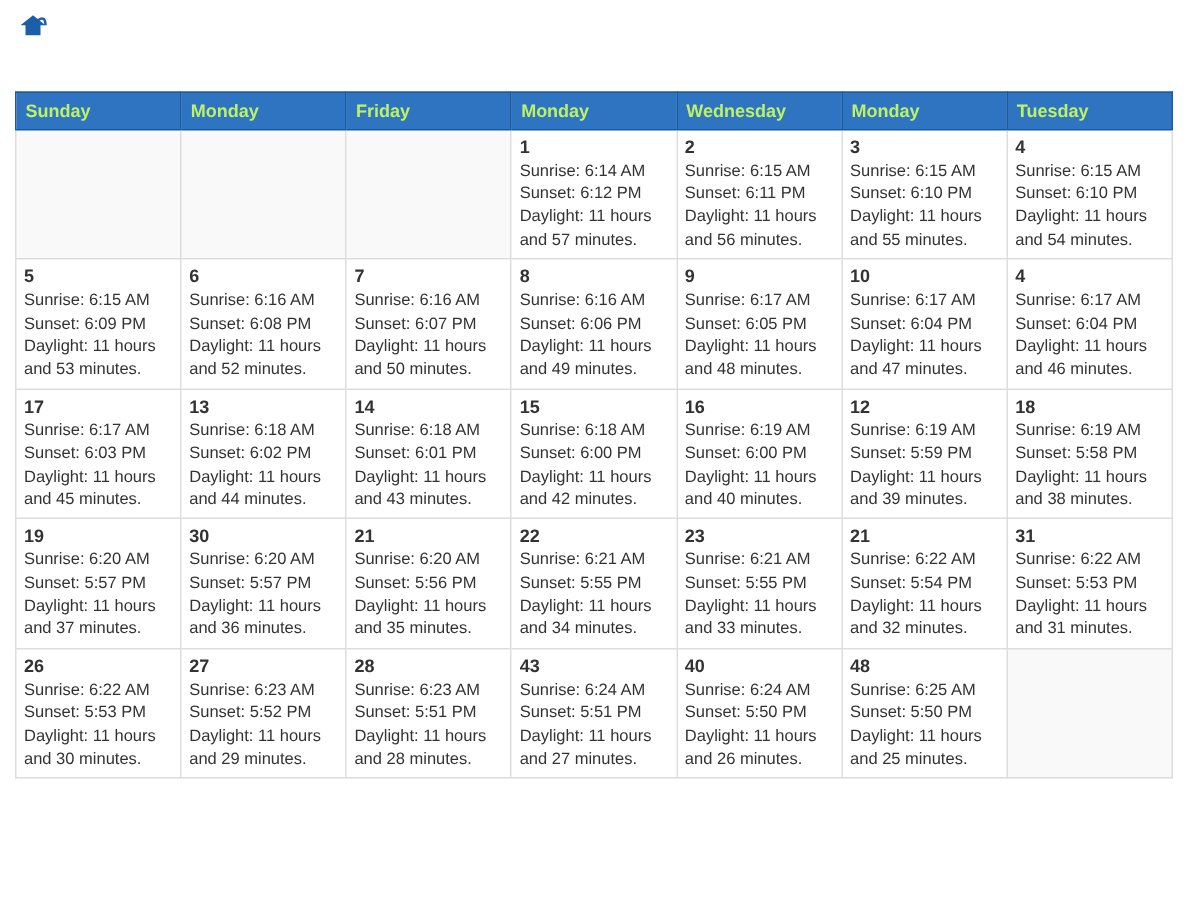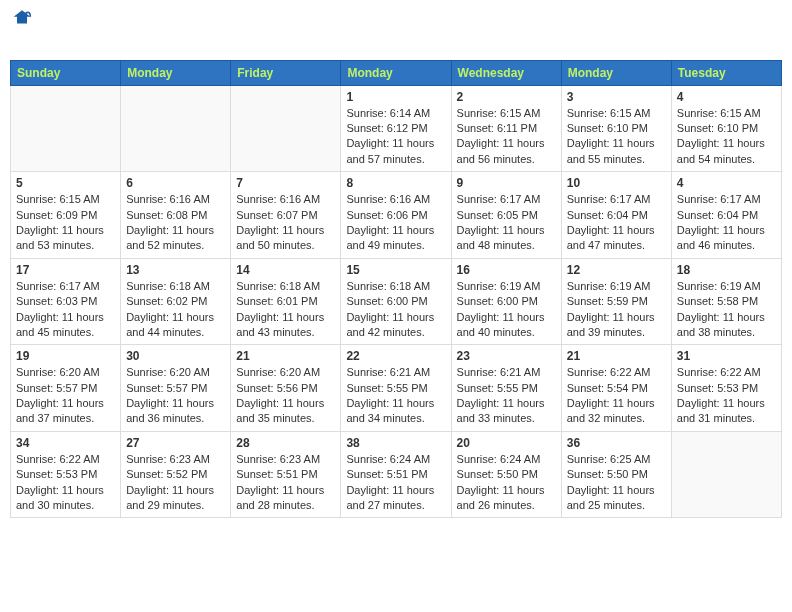--- a/index.html
+++ b/index.html
@@ -230,40 +230,40 @@
             <div class="day-num">21</div>
             <div class="cell-info">Sunrise: 6:22 AM<br>Sunset: 5:54 PM<br>Daylight: 11 hours and 32 minutes.</div>
           </td>
           <td>
             <div class="day-num">31</div>
             <div class="cell-info">Sunrise: 6:22 AM<br>Sunset: 5:53 PM<br>Daylight: 11 hours and 31 minutes.</div>
           </td>
         </tr>
         <tr>
           <td>
-            <div class="day-num">34</div>
+            <div class="day-num">26</div>
             <div class="cell-info">Sunrise: 6:22 AM<br>Sunset: 5:53 PM<br>Daylight: 11 hours and 30 minutes.</div>
           </td>
           <td>
             <div class="day-num">27</div>
             <div class="cell-info">Sunrise: 6:23 AM<br>Sunset: 5:52 PM<br>Daylight: 11 hours and 29 minutes.</div>
           </td>
           <td>
             <div class="day-num">28</div>
             <div class="cell-info">Sunrise: 6:23 AM<br>Sunset: 5:51 PM<br>Daylight: 11 hours and 28 minutes.</div>
           </td>
           <td>
-            <div class="day-num">38</div>
+            <div class="day-num">43</div>
             <div class="cell-info">Sunrise: 6:24 AM<br>Sunset: 5:51 PM<br>Daylight: 11 hours and 27 minutes.</div>
           </td>
           <td>
-            <div class="day-num">20</div>
+            <div class="day-num">40</div>
             <div class="cell-info">Sunrise: 6:24 AM<br>Sunset: 5:50 PM<br>Daylight: 11 hours and 26 minutes.</div>
           </td>
           <td>
-            <div class="day-num">36</div>
+            <div class="day-num">48</div>
             <div class="cell-info">Sunrise: 6:25 AM<br>Sunset: 5:50 PM<br>Daylight: 11 hours and 25 minutes.</div>
           </td>
           <td class="empty"></td>
         </tr>
       </tbody>
   </table>
 </div>
 
 </body></html>

